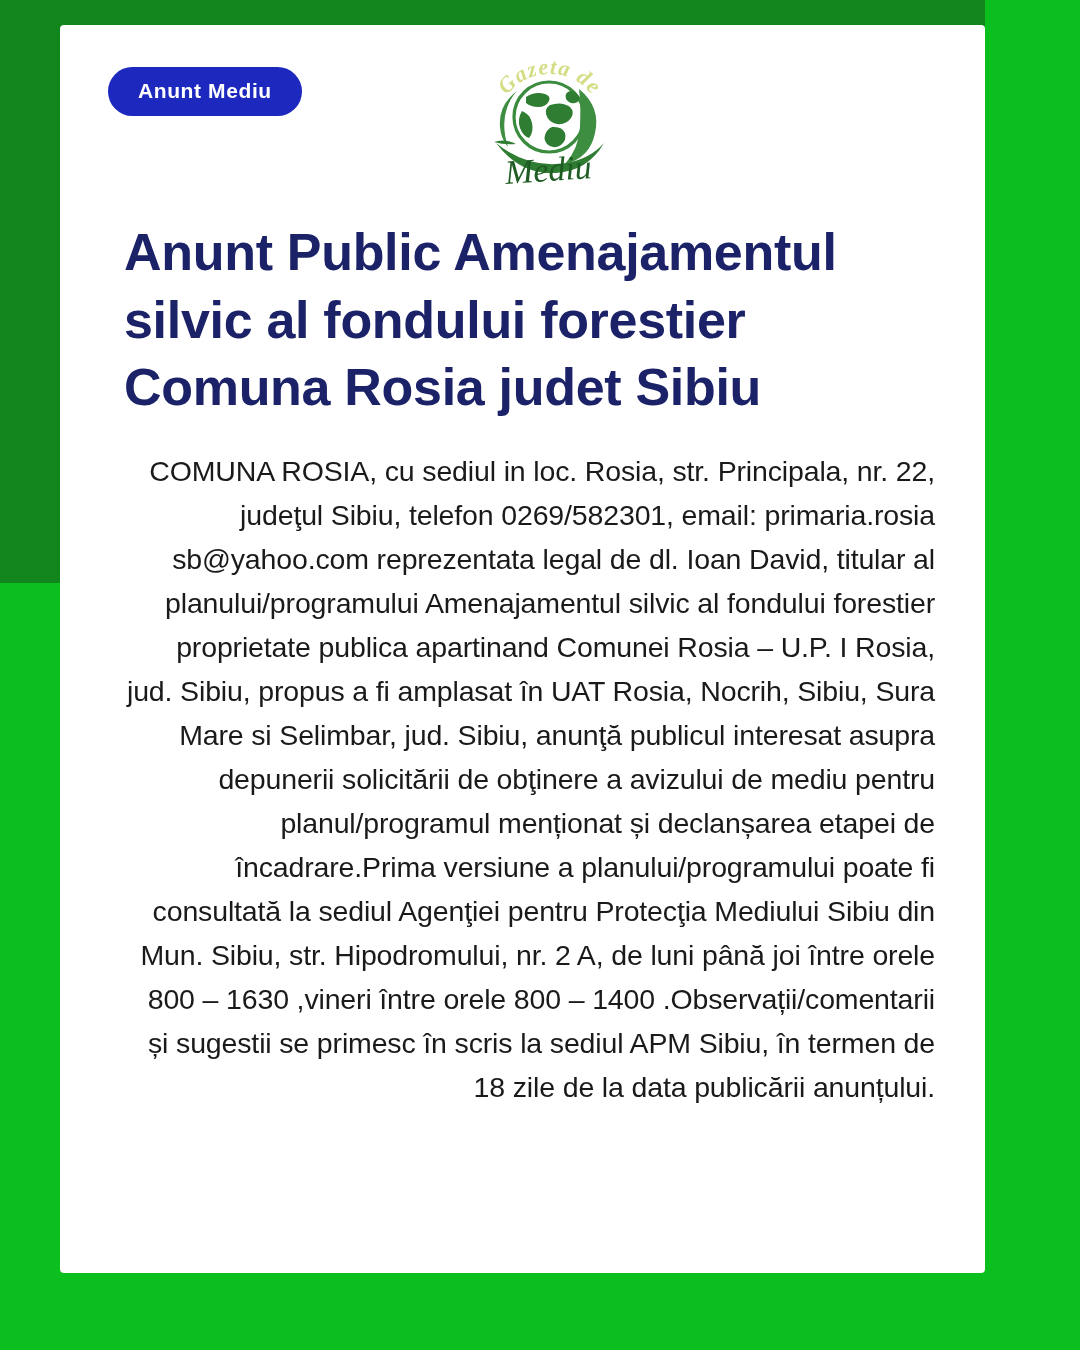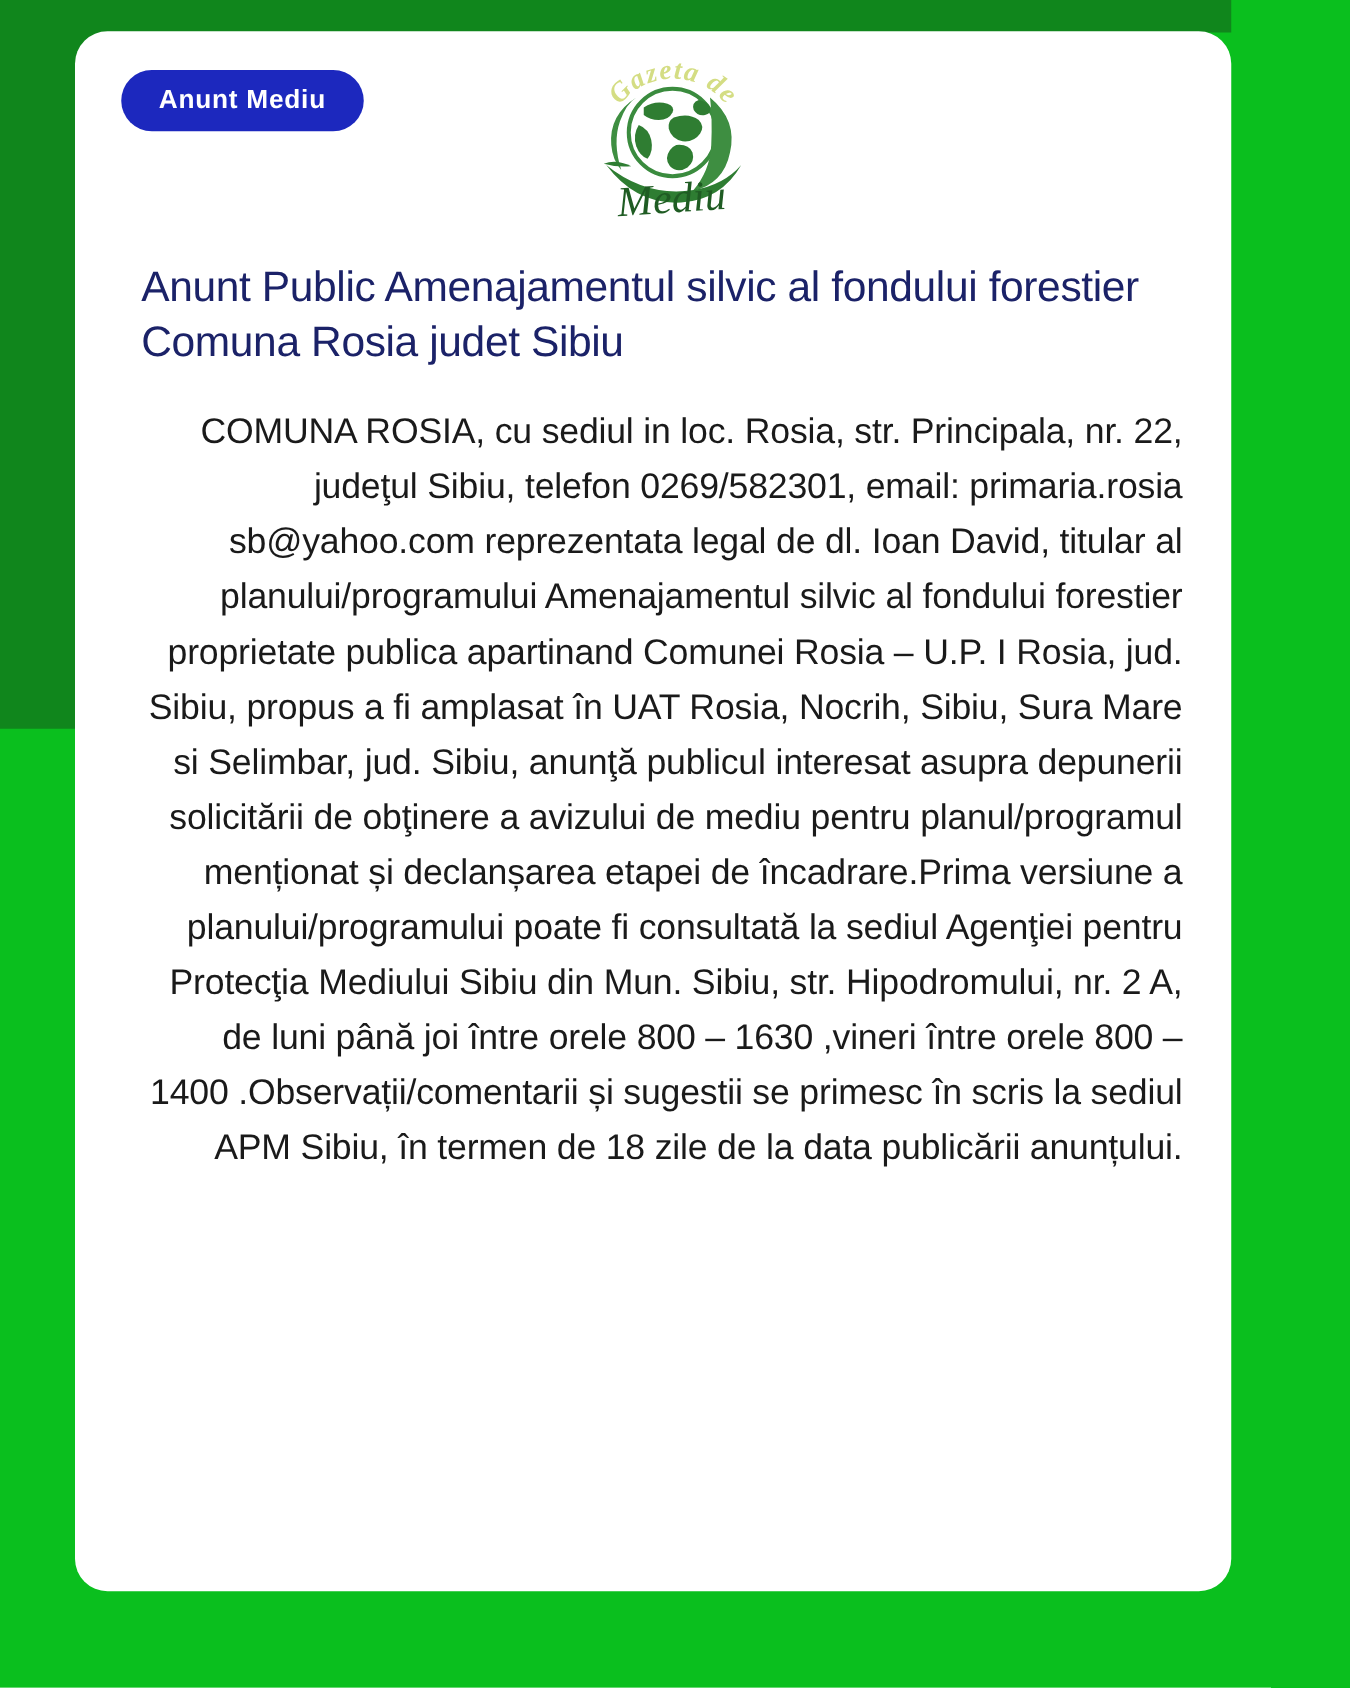--- a/index.html
+++ b/index.html
@@ -39,23 +39,23 @@
   }
 
   
   #card {
     position: absolute;
     left: 60px;
     top: 25px;
     width: 925px;
     height: 1248px;
     background: #FFFFFF;
-    border-radius: 26px;
+    border-radius: 4px;
     box-sizing: border-box;
-    padding: 1px;
+    padding: 12px;
     overflow: hidden;
   }
 
   
   .header-row {
     position: relative;
     height: 150px;
   }
   #badge {
     position: absolute;
@@ -80,23 +80,23 @@
     width: 135px;
     height: 140px;
   }
   #logo svg { display: block; }
 
   
   #title {
     margin: 0;
     padding: 32px 44px 0 52px;
     color: #1B2268;
-    font-size: 34px;
+    font-size: 52px;
     line-height: 1.30;
-    font-weight: 400;
+    font-weight: 700;
     letter-spacing: -0.3px;
   }
 
   
   #body-text {
     margin: 0;
     padding: 27px 38px 0 52px;
     color: #1A1A1A;
     font-size: 28.5px;
     line-height: 1.545;

